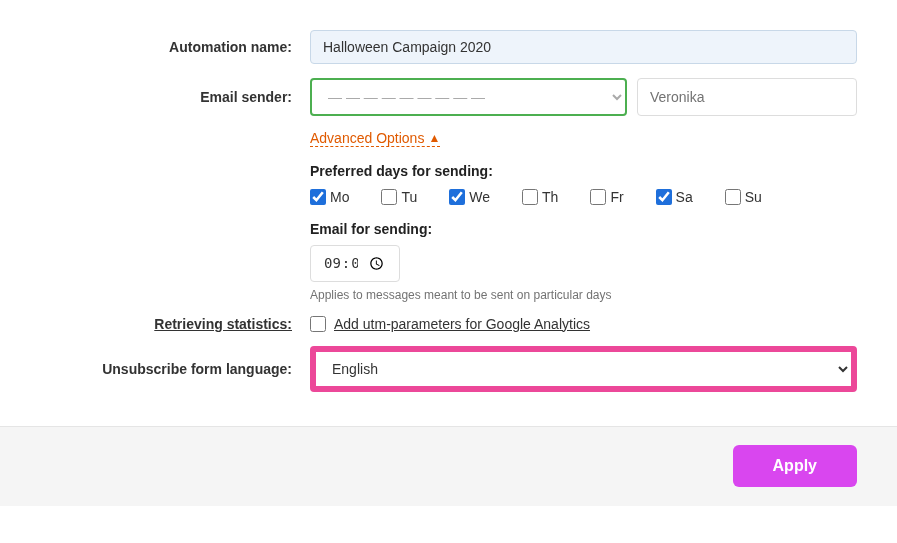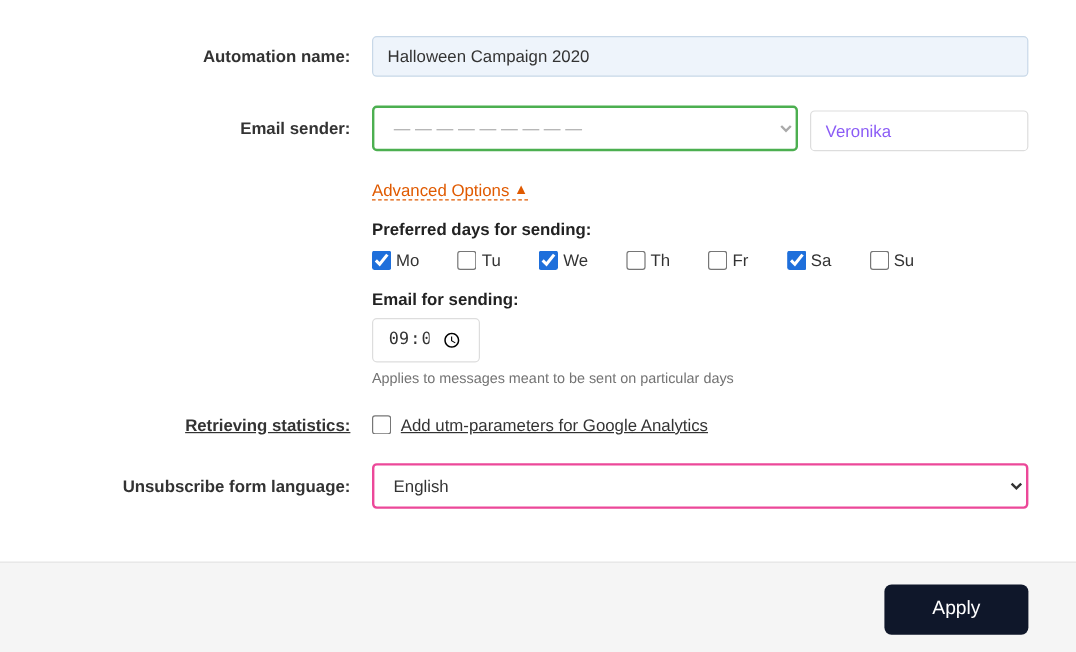--- a/index.html
+++ b/index.html
@@ -23,38 +23,37 @@
       display: flex;
       align-items: center;
       justify-content: flex-end;
       padding: 0 40px;
       border-top: 1px solid #e5e5e5;
     }
 
     .form-row {
       display: flex;
       align-items: center;
-      margin-bottom: 24px;
+      margin-bottom: 14px;
     }
 
     .form-label {
       width: 270px;
       text-align: right;
       padding-right: 18px;
       font-weight: 600;
       color: #333;
       font-size: 14px;
       flex-shrink: 0;
     }
 
     .form-control-group {
       flex: 1;
       display: flex;
       gap: 10px;
-      align-items: flex-end;
     }
 
     .text-input {
       width: 100%;
       padding: 8px 12px;
       border: 1px solid #c8d8e8;
       border-radius: 4px;
       font-size: 14px;
       background: #eef4fb;
       color: #333;
@@ -67,27 +66,27 @@
       border: 2px solid #4caf50;
       border-radius: 4px;
       font-size: 14px;
       background: #fff;
       color: #aaa;
       appearance: auto;
       outline: none;
     }
 
     .sender-name-input {
-      width: 182px;
+      width: 220px;
       padding: 8px 12px;
       border: 1px solid #ddd;
       border-radius: 4px;
       font-size: 14px;
       background: #fff;
-      color: #8b5cf6;
+      color: #737373;
       flex-shrink: 0;
     }
 
     .advanced-options-link {
       color: #e05a00;
       font-size: 14px;
       cursor: pointer;
       border-bottom: 1px dashed #e05a00;
       display: inline-flex;
       align-items: center;
@@ -182,37 +181,37 @@
     .utm-row input[type="checkbox"] {
       width: 16px;
       height: 16px;
       accent-color: #1e6fdb;
       cursor: pointer;
     }
 
     .language-select {
       width: 100%;
       padding: 8px 12px;
-      border: 2px solid #ec4899;
+      border: 6px solid #ec4899;
       border-radius: 4px;
       font-size: 14px;
       background: #fff;
       color: #333;
       appearance: auto;
       outline: none;
     }
 
     .apply-button {
-      background: #0f172a;
+      background: #d946ef;
       color: #fff;
       border: none;
       border-radius: 6px;
       padding: 12px 40px;
       font-size: 16px;
-      font-weight: 400;
+      font-weight: 700;
       cursor: pointer;
       font-family: inherit;
     }
 
     .caret-up {
       font-size: 12px;
     }
   </style>
 </head>
 <body>

